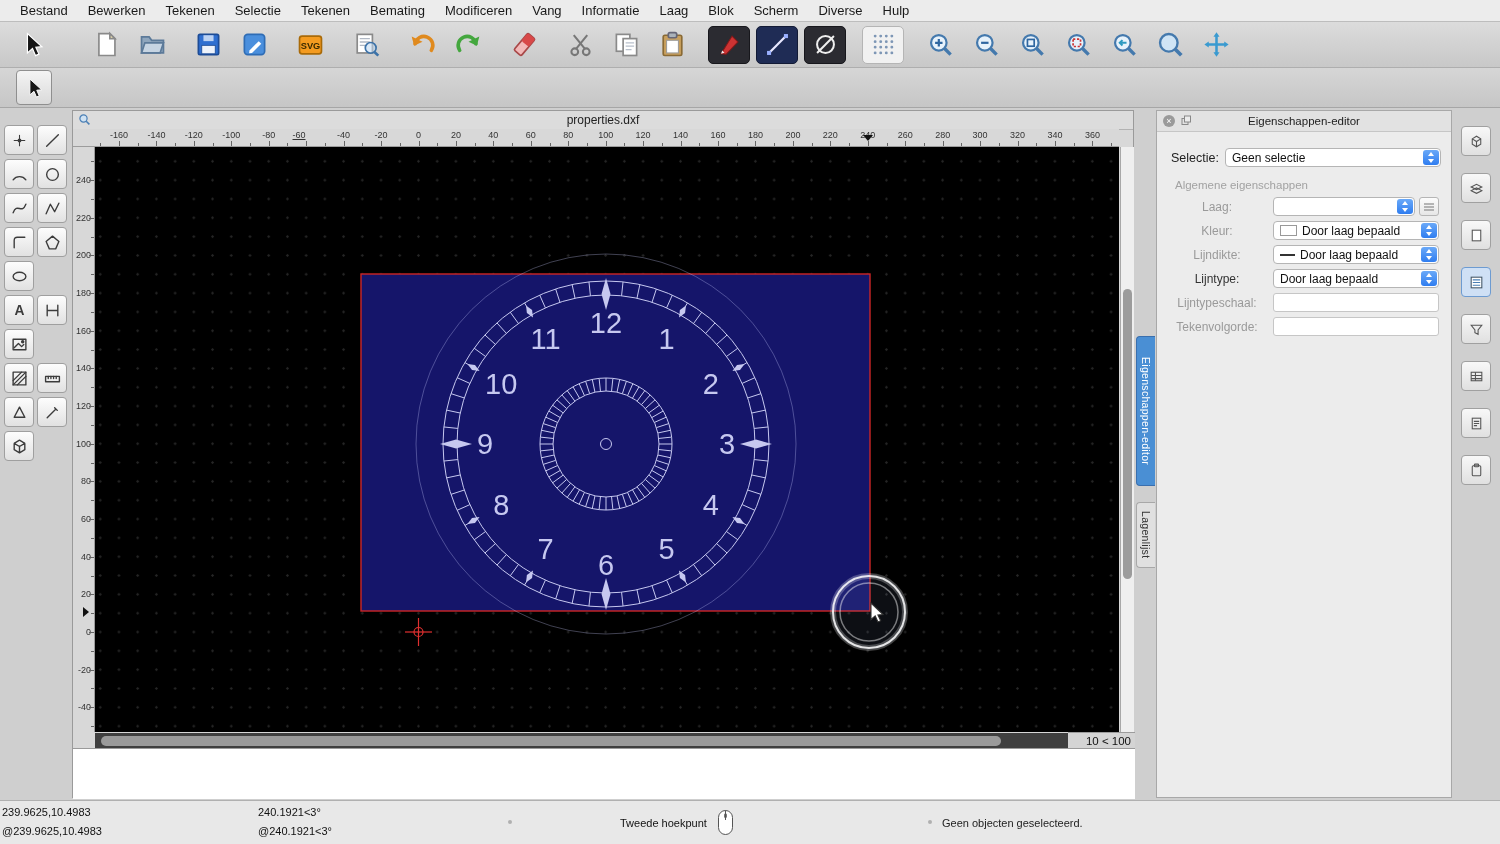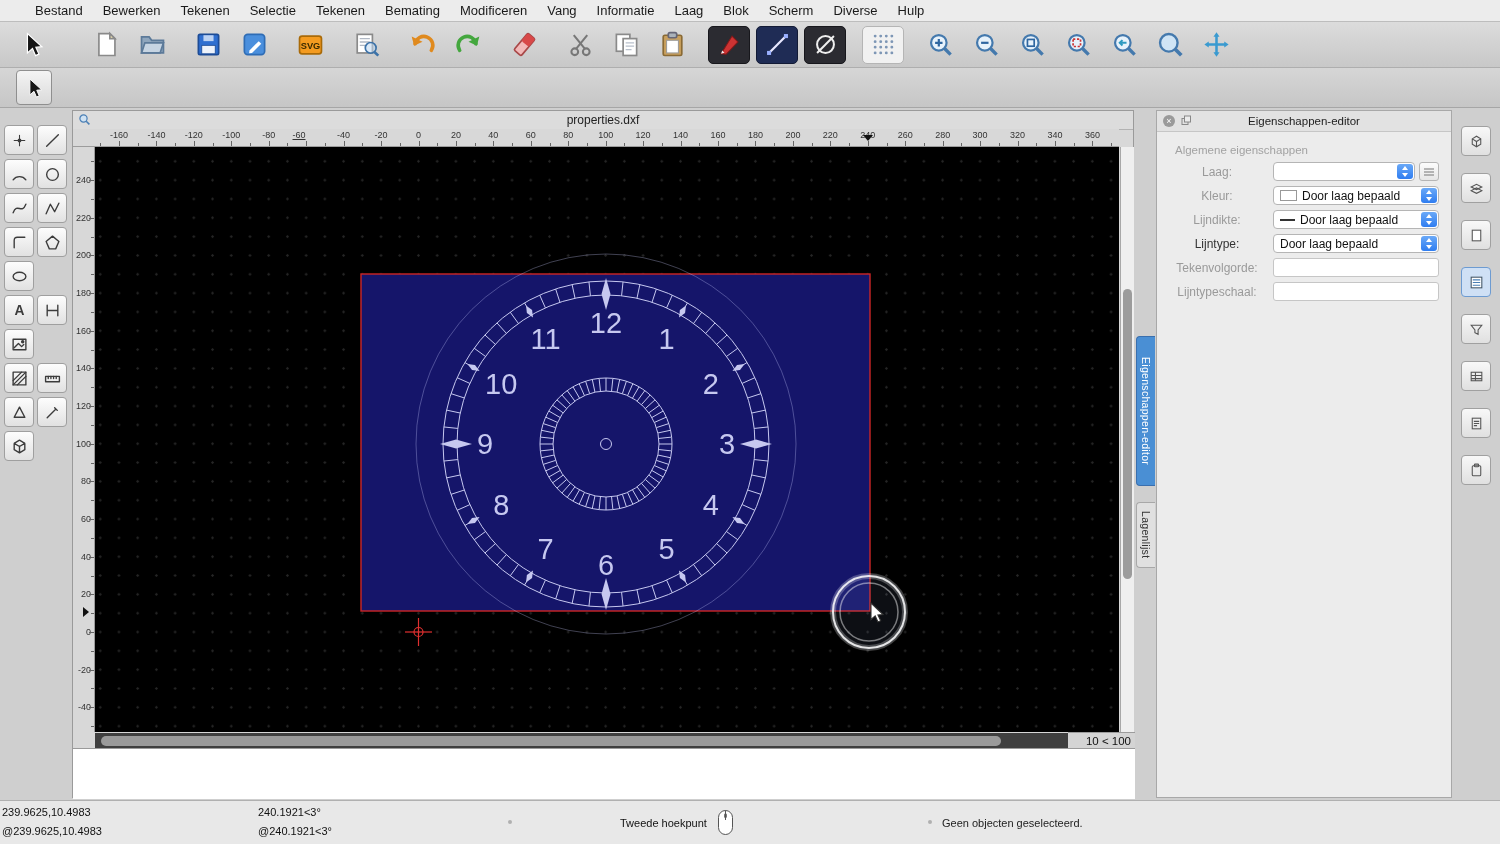--- a/index.html
+++ b/index.html
@@ -1,20 +1,20 @@
 <!DOCTYPE html>
 <html><head>
 <meta charset="utf-8">
 <style>
   html,body{margin:0;padding:0}
   body{width:1500px;height:844px;position:relative;overflow:hidden;background:#cfcfcf;
        font-family:"Liberation Sans",sans-serif;-webkit-font-smoothing:antialiased}
   
   .menubar{height:22px;background:#ececec;border-bottom:1px solid #bdbdbd;display:flex;align-items:center;
-           padding-left:25px;font-size:13px;color:#1a1a1a;box-sizing:border-box}
+           padding-left:10px;font-size:13px;color:#1a1a1a;box-sizing:border-box}
   .menubar span{padding:0 10px;white-space:nowrap}
   
   .toolbar{height:46px;background:linear-gradient(#dcdcdc,#c8c8c8);border-bottom:1px solid #aeaeae;
            display:flex;align-items:center;padding-left:12px;box-sizing:border-box}
   .tb{width:40px;height:36px;display:flex;align-items:center;justify-content:center;border-radius:5px;flex:0 0 auto;margin-right:6px}
   .tb svg{width:27px;height:27px}
   .tb.gapL{margin-left:10px}
   .tb.dark{background:#2b2b31;border:1px solid #17171c}
   .tb.darkblue{background:#1f2c55;border:1px solid #121a35}
   .tb.lightpress{background:#f1f1f1;border:1px solid #b5b5b5}
@@ -732,20 +732,27 @@
     <div class="phead">
       <span class="pclose">×</span>
       <span class="pdetach">
         <svg width="11" height="11">
             <rect x="1" y="3.5" width="6" height="6" fill="none" stroke="#888"></rect>
             <rect x="3.5" y="1" width="6" height="6" fill="#ececec" stroke="#888"></rect>
           </svg>
       </span>
       <span>Eigenschappen-editor</span>
     </div>
+    <div class="selrow">
+      <span class="slabel">Selectie:</span>
+      <span class="combo fcontrol">
+        <span class="cval">Geen selectie</span>
+        <span class="stepper"></span>
+      </span>
+    </div>
     <div class="grouplabel">Algemene eigenschappen</div>
     <div class="fields">
         <div class="frow">
           <span class="flabel">Laag:</span>
           <span class="combo fcontrol">
             <span class="cval"></span>
             <span class="stepper"></span>
           </span>
           <span class="menu-btn">
             <svg width="12" height="10">
@@ -770,25 +777,25 @@
           </span>
         </div>
         <div class="frow enabled">
           <span class="flabel">Lijntype:</span>
           <span class="combo fcontrol">
             <span class="cval">Door laag bepaald</span>
             <span class="stepper"></span>
           </span>
         </div>
         <div class="frow">
-          <span class="flabel">Tekenvolgorde:</span>
+          <span class="flabel">Lijntypeschaal:</span>
           <span class="input fcontrol"></span>
         </div>
         <div class="frow">
-          <span class="flabel">Lijntypeschaal:</span>
+          <span class="flabel">Tekenvolgorde:</span>
           <span class="input fcontrol"></span>
         </div>
       </div>
   </div>
 
   <div class="dock">
     <span class="dock-btn">
         <svg viewBox="0 0 16 16" fill="none" stroke="currentColor">
           <path d="M4 5.5 L8 3 L12 5.5 V10.5 L8 13 L4 10.5 Z M4 5.5 L8 8 L12 5.5 M8 8 V13"></path>
         </svg>

